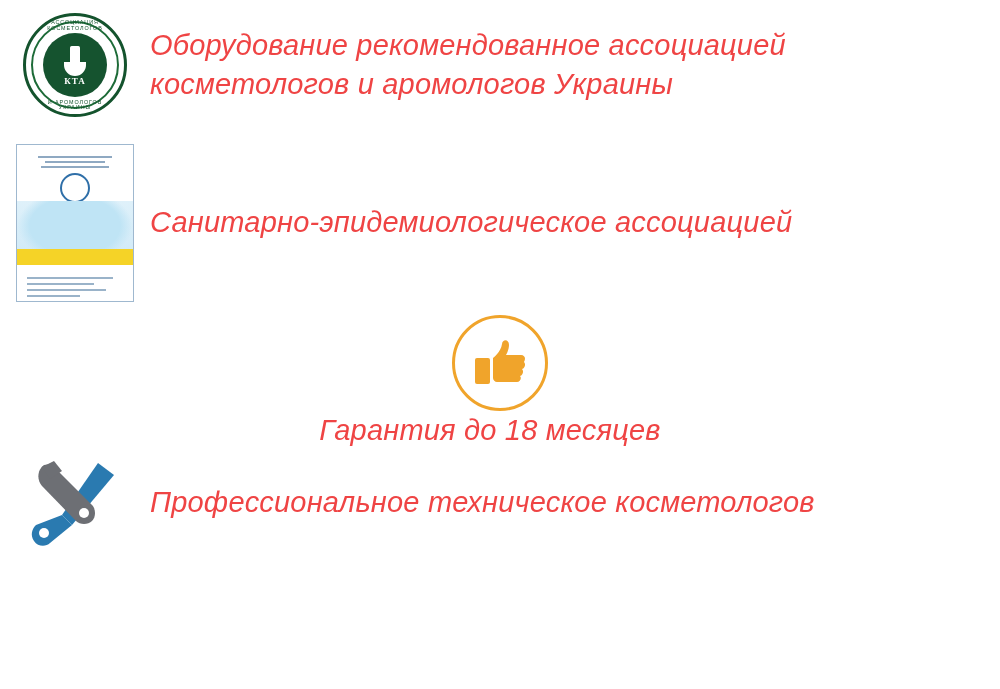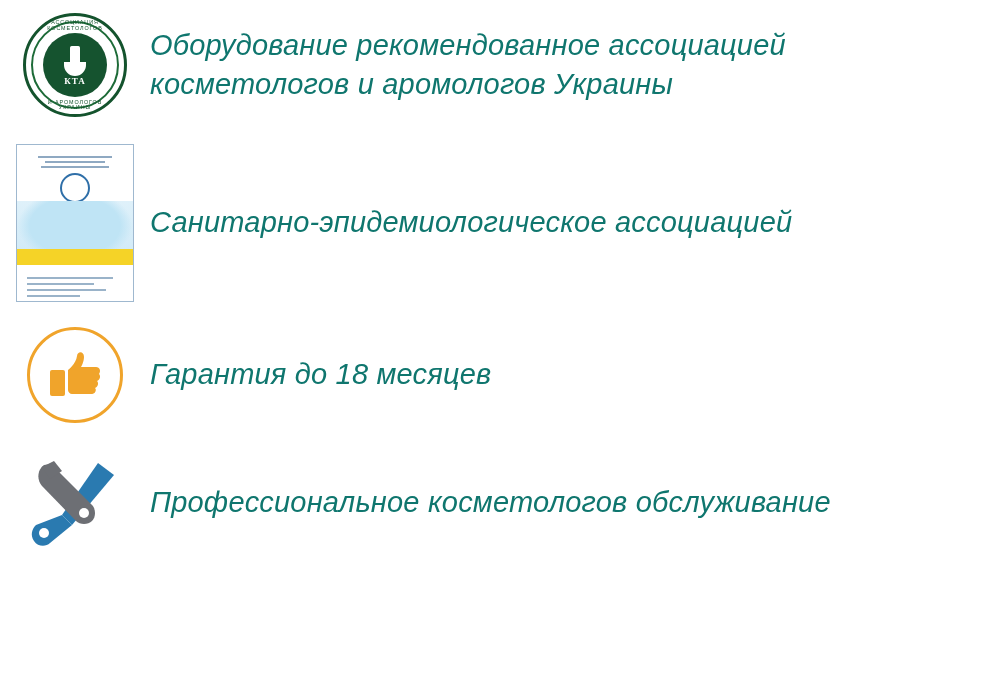--- a/index.html
+++ b/index.html
@@ -20,35 +20,35 @@
     list-style: none;
   }
   .benefit-row {
     display: flex;
     align-items: center;
     width: 100%;
   }
   .row-0 { height: 130px; }
   .row-1 { height: 115px; }
   .row-2 { height: 185px; }
-  .row-3 { height: 120px; }
+  .row-3 { height: 120px; flex-direction: column; }
   .row-4 { height: 135px; }
 
   .icon-cell {
     width: 150px;
     min-width: 150px;
     display: flex;
     align-items: center;
     justify-content: center;
   }
   .label-cell {
     font-style: italic;
     font-size: 29px;
     line-height: 1.35;
-    color: #0f766e;
+    color: #ef4444;
     letter-spacing: 0.2px;
     padding-right: 20px;
   }
 
   
   .seal {
     position: relative;
     width: 104px;
     height: 104px;
     border-radius: 50%;
@@ -264,16 +264,16 @@
           <path d="M42 60 L52 70 L30 88 C26 92 18 92 14 86 C10 80 12 74 16 70 Z" fill="#2a7ab0"></path>
           <circle cx="24" cy="78" r="5" fill="#ffffff"></circle>
 
           <path d="M24 10 C18 14 16 24 22 31 L56 66 C60 70 68 70 72 66
                    C76 62 76 54 72 50 L38 16 C34 12 30 8 24 10 Z" fill="#6d6f74"></path>
           <path d="M22 12 L34 6 L42 16 L30 24 Z" fill="#6d6f74"></path>
           <circle cx="64" cy="58" r="5" fill="#ffffff"></circle>
         </svg>
       </div>
     </div>
-    <div class="label-cell">Профессиональное косметологов обслуживание</div>
+    <div class="label-cell">Профессиональное техническое косметологов</div>
   </li>
 
 </ul>
 
 </body></html>

